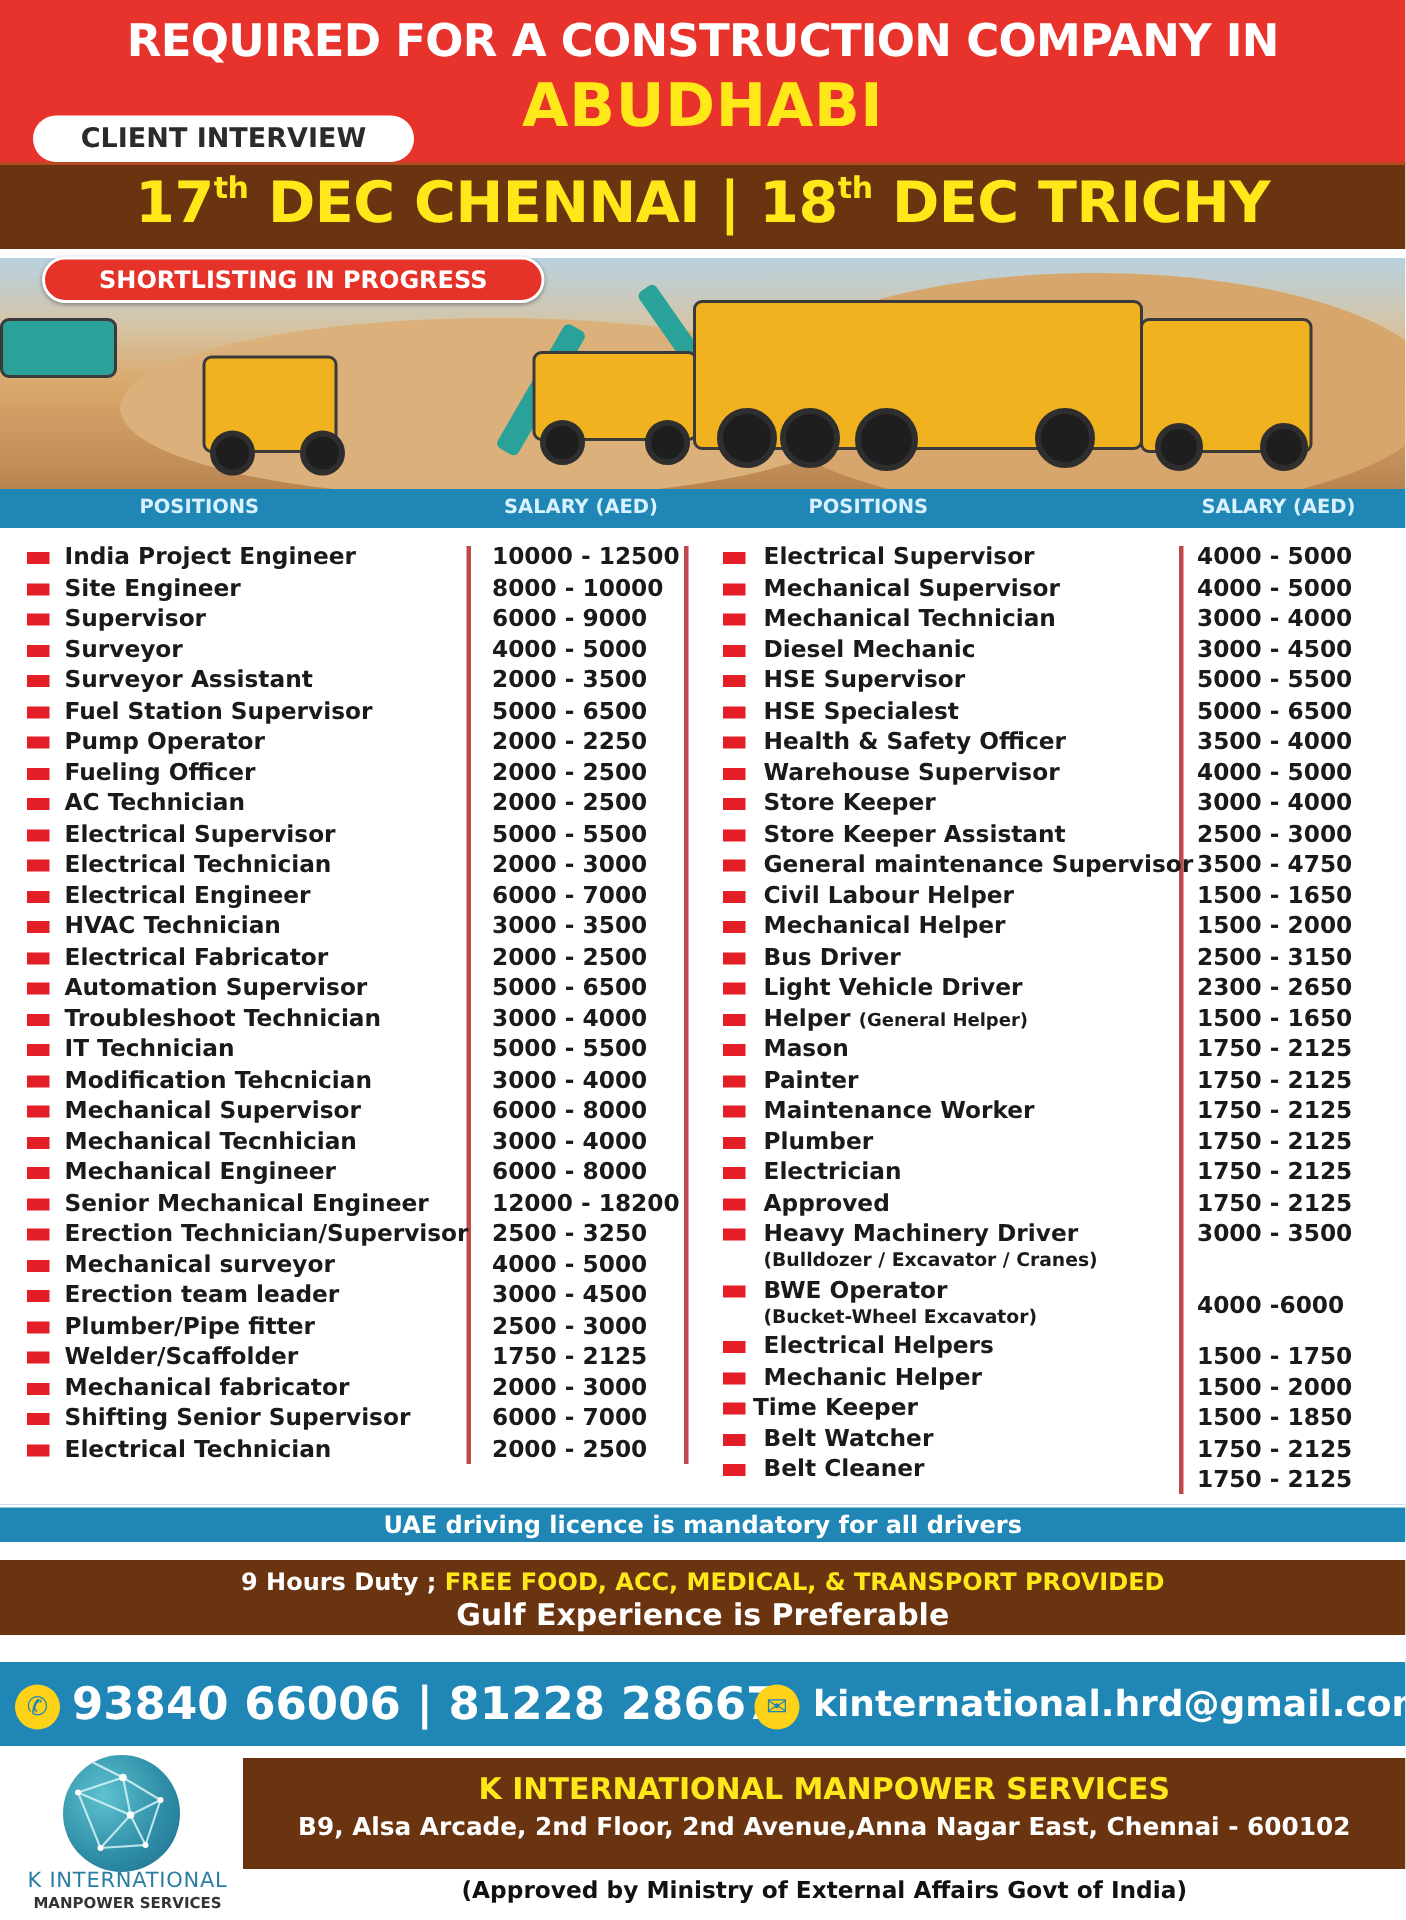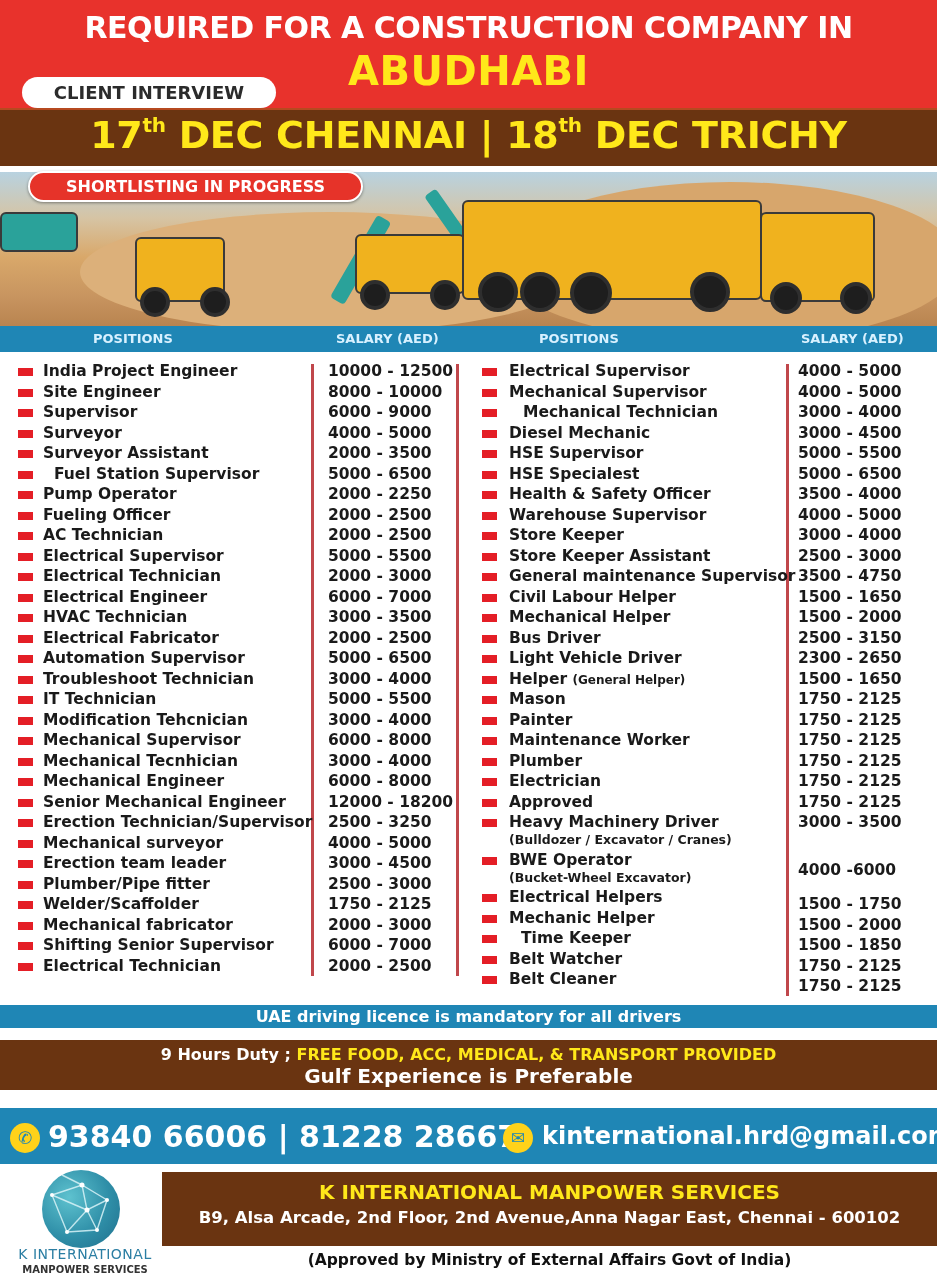--- a/index.html
+++ b/index.html
@@ -129,21 +129,21 @@
       <div class="pos" style="left: 43px;"><span>Surveyor</span></div>
       <div class="sal" style="left: 328px;">4000 - 5000</div>
     </div>
     <div class="row" style="position: absolute; top: 82px; left: 0px; width: 100%;">
       <div class="bullet" style="left: 18px;"></div>
       <div class="pos" style="left: 43px;"><span>Surveyor Assistant</span></div>
       <div class="sal" style="left: 328px;">2000 - 3500</div>
     </div>
     <div class="row" style="position: absolute; top: 102.5px; left: 0px; width: 100%;">
       <div class="bullet" style="left: 18px;"></div>
-      <div class="pos" style="left: 43px; margin-left: 11px;"><span>Fuel Station Supervisor</span></div>
+      <div class="pos" style="left: 43px;"><span>Fuel Station Supervisor</span></div>
       <div class="sal" style="left: 328px;">5000 - 6500</div>
     </div>
     <div class="row" style="position: absolute; top: 123px; left: 0px; width: 100%;">
       <div class="bullet" style="left: 18px;"></div>
       <div class="pos" style="left: 43px;"><span>Pump Operator</span></div>
       <div class="sal" style="left: 328px;">2000 - 2250</div>
     </div>
     <div class="row" style="position: absolute; top: 143.5px; left: 0px; width: 100%;">
       <div class="bullet" style="left: 18px;"></div>
       <div class="pos" style="left: 43px;"><span>Fueling Officer</span></div>
@@ -267,21 +267,21 @@
       <div class="pos" style="left: 49px;"><span>Electrical Supervisor</span></div>
       <div class="sal" style="left: 338px;">4000 - 5000</div>
     </div>
     <div class="row" style="position: absolute; top: 20.5px; left: 0px; width: 100%;">
       <div class="bullet" style="left: 22px;"></div>
       <div class="pos" style="left: 49px;"><span>Mechanical Supervisor</span></div>
       <div class="sal" style="left: 338px;">4000 - 5000</div>
     </div>
     <div class="row" style="position: absolute; top: 41px; left: 0px; width: 100%;">
       <div class="bullet" style="left: 22px;"></div>
-      <div class="pos" style="left: 63px;"><span>Mechanical Technician</span></div>
+      <div class="pos" style="left: 49px;"><span>Mechanical Technician</span></div>
       <div class="sal" style="left: 338px;">3000 - 4000</div>
     </div>
     <div class="row" style="position: absolute; top: 61.5px; left: 0px; width: 100%;">
       <div class="bullet" style="left: 22px;"></div>
       <div class="pos" style="left: 49px;"><span>Diesel Mechanic</span></div>
       <div class="sal" style="left: 338px;">3000 - 4500</div>
     </div>
     <div class="row" style="position: absolute; top: 82px; left: 0px; width: 100%;">
       <div class="bullet" style="left: 22px;"></div>
       <div class="pos" style="left: 49px;"><span>HSE Supervisor</span></div>
@@ -389,21 +389,21 @@
       <div class="pos" style="left: 49px;"><span>Electrical Helpers</span></div>
       <div class="sal" style="left: 338px; top: 7px;">1500 - 1750</div>
     </div>
     <div class="row" style="position: absolute; top: 546.5px; left: 0px; width: 100%;">
       <div class="bullet" style="left: 22px;"></div>
       <div class="pos" style="left: 49px;"><span>Mechanic Helper</span></div>
       <div class="sal" style="left: 338px; top: 7px;">1500 - 2000</div>
     </div>
     <div class="row" style="position: absolute; top: 567px; left: 0px; width: 100%;">
       <div class="bullet" style="left: 22px;"></div>
-      <div class="pos" style="left: 61px;"><span>Time Keeper</span></div>
+      <div class="pos" style="left: 42px;"><span>Time Keeper</span></div>
       <div class="sal" style="left: 338px; top: 7px;">1500 - 1850</div>
     </div>
     <div class="row" style="position: absolute; top: 587.5px; left: 0px; width: 100%;">
       <div class="bullet" style="left: 22px;"></div>
       <div class="pos" style="left: 49px;"><span>Belt Watcher</span></div>
       <div class="sal" style="left: 338px; top: 7px;">1750 - 2125</div>
     </div>
     <div class="row" style="position: absolute; top: 608px; left: 0px; width: 100%;">
       <div class="bullet" style="left: 22px;"></div>
       <div class="pos" style="left: 49px;"><span>Belt Cleaner</span></div>

